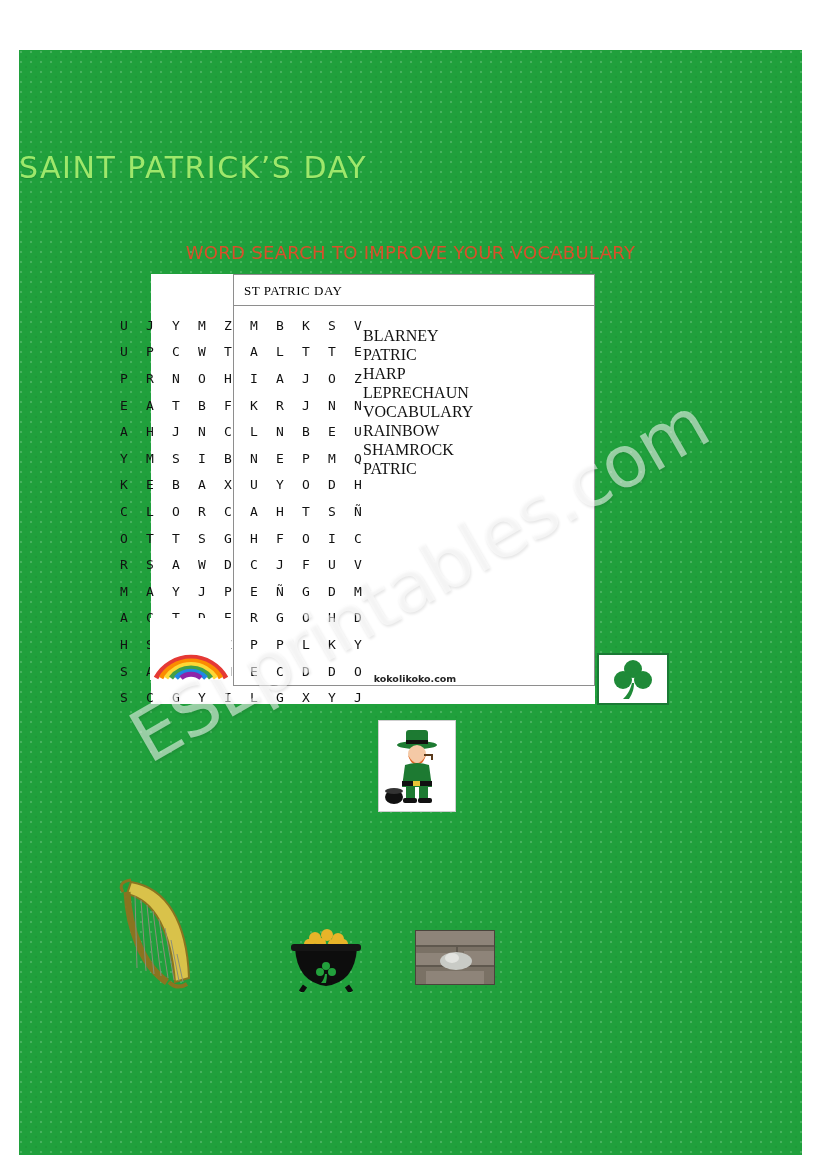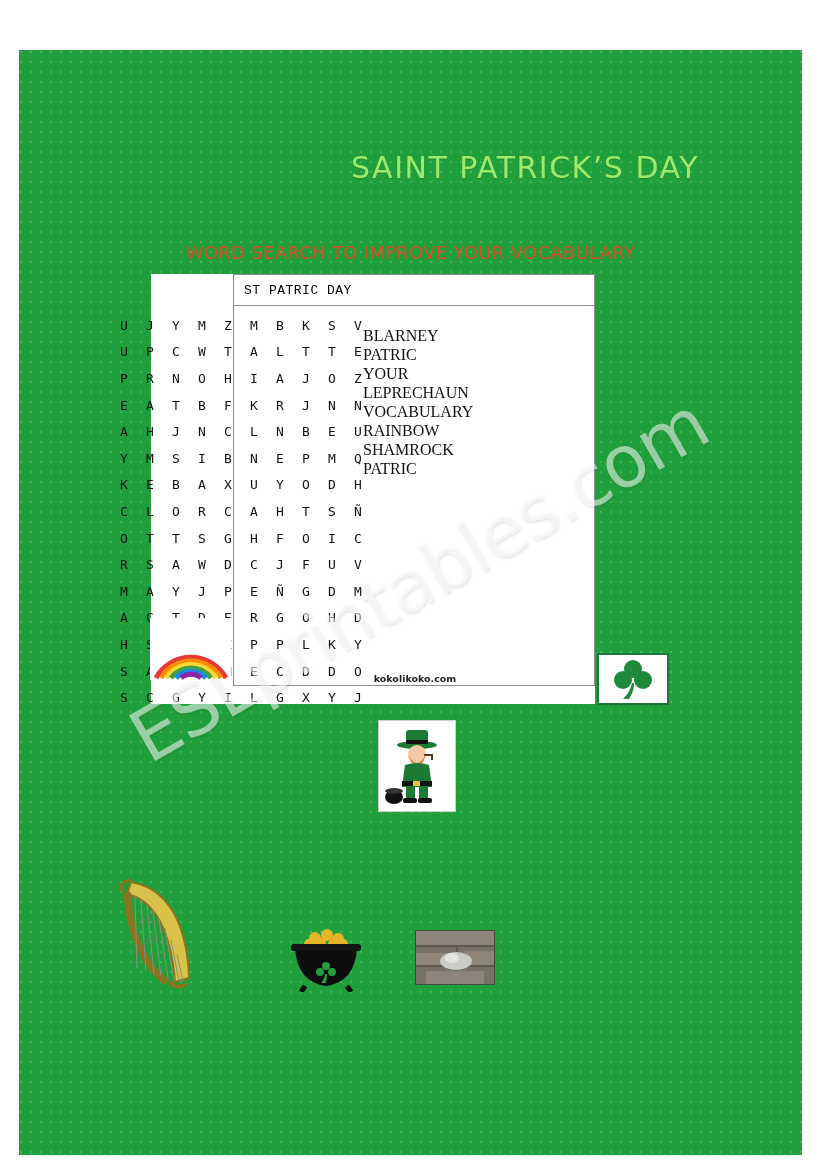--- a/index.html
+++ b/index.html
@@ -31,21 +31,21 @@
     background-image:
       radial-gradient(circle at 2px 2px, rgba(255,255,255,0.18) 1px, rgba(255,255,255,0) 1.6px),
       radial-gradient(circle at 7px 7px, rgba(0,0,0,0.05) 1px, rgba(0,0,0,0) 1.6px);
     background-size: 10px 10px, 10px 10px;
   }
   #title {
     position: absolute;
     left: 0;
     top: 100px;
     width: 680px;
-    text-align: right;
+    text-align: left;
     font-size: 30px;
     letter-spacing: 1.5px;
     color: #9ee86b;
     font-family: "DejaVu Sans", sans-serif;
     text-shadow: 0 1px 0 rgba(0,0,0,0.12);
   }
   #subtitle {
     position: absolute;
     left: 0;
     top: 192px;
@@ -72,21 +72,21 @@
     width: 362px;
     height: 412px;
     background: #ffffff;
     border: 1px solid #8e8e8e;
     box-sizing: border-box;
   }
   #grid-title {
     position: absolute;
     left: 10px;
     top: 8px;
-    font-family: Liberation Mono, monospace;
+    font-family: Liberation Serif, serif;
     font-size: 13px;
     color: #000;
     letter-spacing: 0.5px;
     text-align: right;
   }
   #grid-title-rule {
     position: absolute;
     left: 0;
     top: 30px;
     width: 360px;
@@ -366,21 +366,21 @@
           <div class="cell">G</div>
           <div class="cell">X</div>
           <div class="cell">Y</div>
           <div class="cell">J</div>
         </div>
       </div>
 
     <div id="wordlist">
         <div>BLARNEY</div>
         <div>PATRIC</div>
-        <div>YOUR</div>
+        <div>HARP</div>
         <div>LEPRECHAUN</div>
         <div>VOCABULARY</div>
         <div>RAINBOW</div>
         <div>SHAMROCK</div>
         <div>PATRIC</div>
       </div>
 
     <div id="watermark">ESLprintables.com</div>
 
     <div class="pic" id="rainbow-pic">

